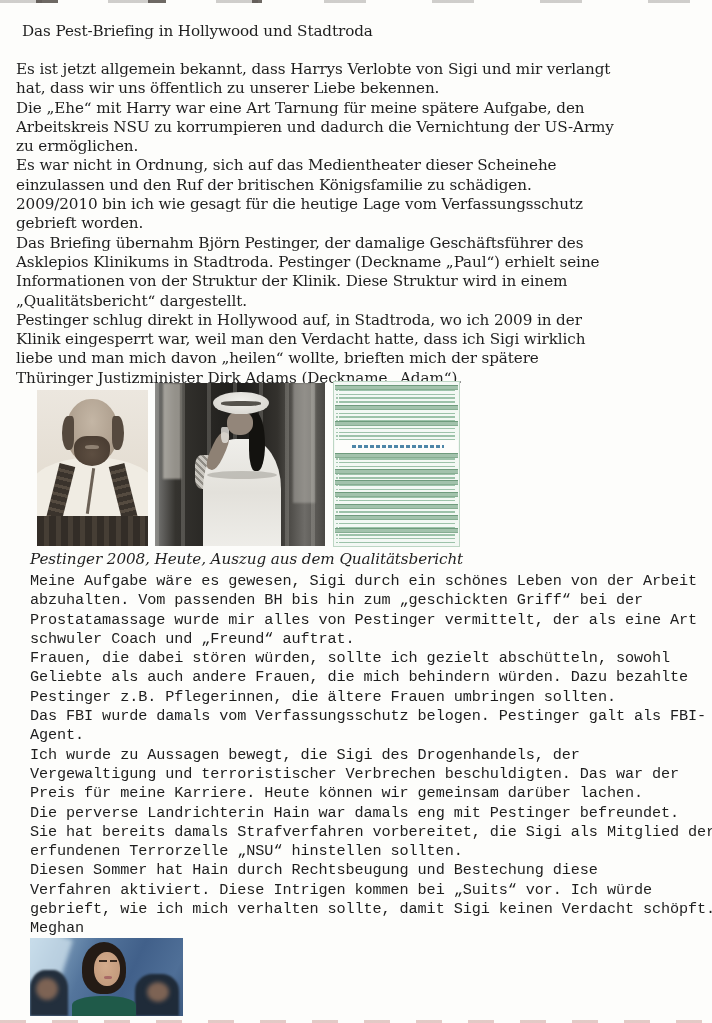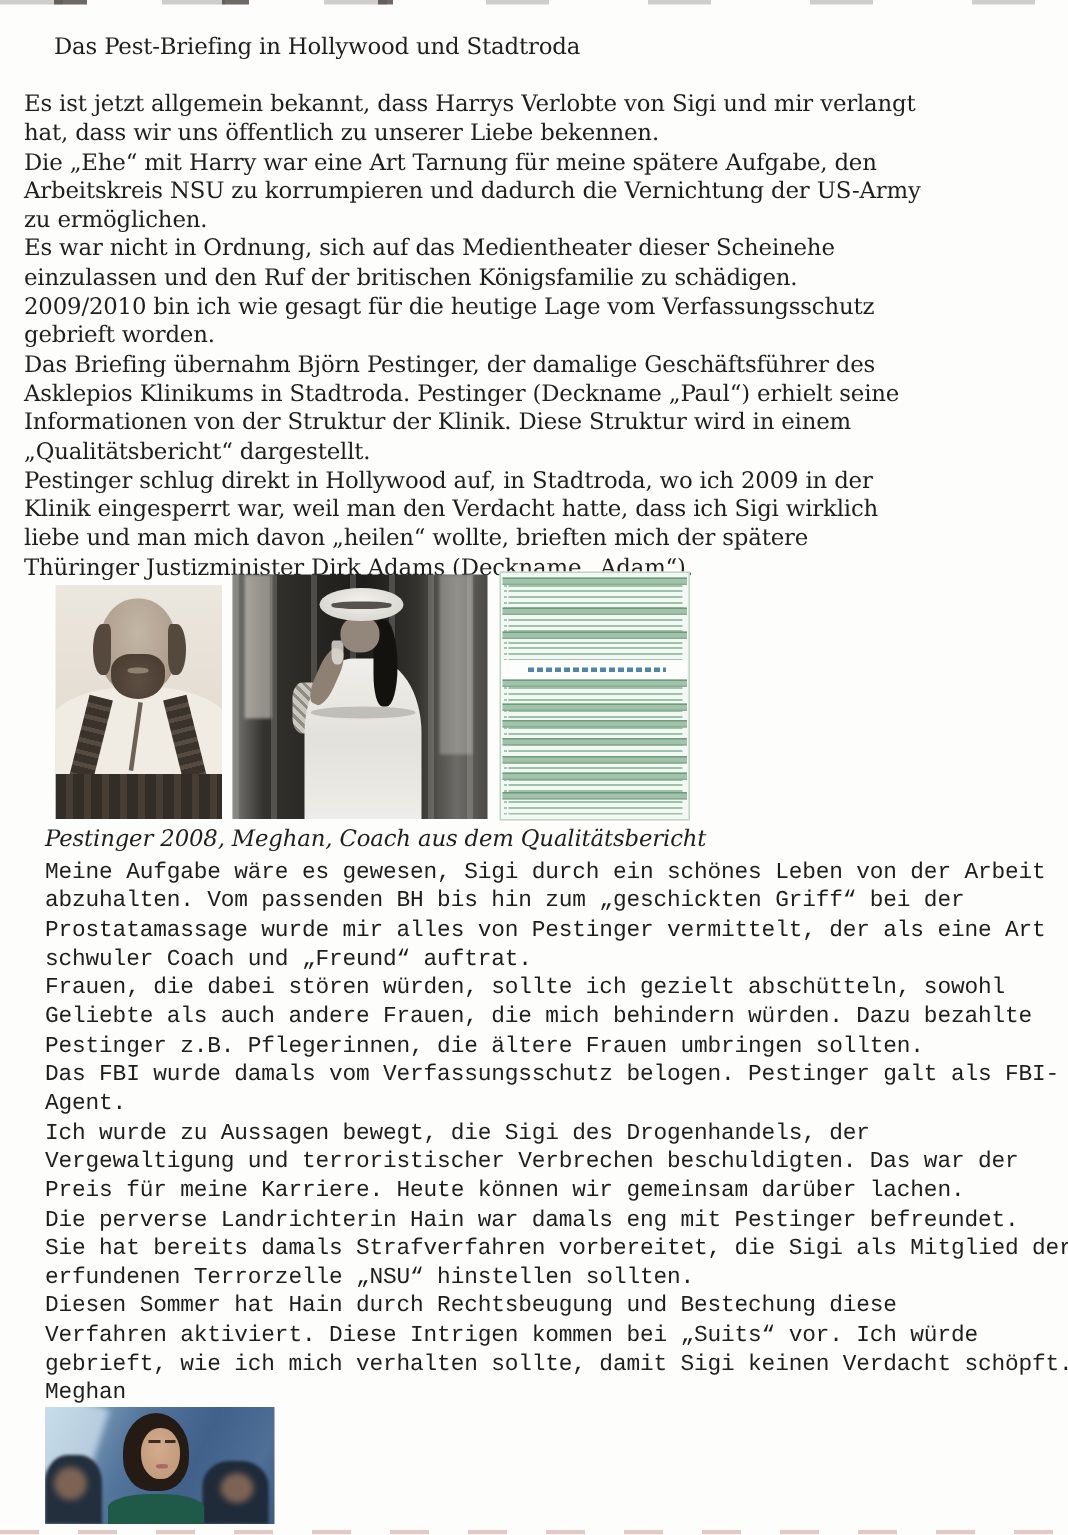--- a/index.html
+++ b/index.html
@@ -11,21 +11,21 @@
     position:relative;
     overflow:hidden;
   }
   .abs{position:absolute;}
   .textline{
     font-size:15.2px;
     line-height:19.3px;
     white-space:pre;
     letter-spacing:-0.1px;
   }
-  .title{top:22px;left:36px;}
+  .title{top:22px;left:22px;}
   .para1{top:60px;left:16px;}
   .caption{top:550px;left:30px;font-style:italic;}
   .para2{top:572px;left:30px;font-family:Liberation Mono, monospace;}
 
   
   .top-clip{
     top:0;left:0;width:712px;height:3px;
     background:repeating-linear-gradient(90deg,
       rgba(70,65,60,0.25) 0 42px, transparent 42px 108px);
   }
@@ -203,21 +203,21 @@
   <div class="band b3"></div>
   <div class="band b4"></div>
   <div class="band b5"></div>
   <div class="band b6"></div>
   <div class="band b7"></div>
   <div class="band b8"></div>
   <div class="band b9"></div>
   <div class="band b10"></div>
 </div>
 
-<div class="abs textline caption">Pestinger 2008, Meghan, Coach aus dem Qualitätsbericht</div>
+<div class="abs textline caption">Pestinger 2008, Heute, Auszug aus dem Qualitätsbericht</div>
 
 <div class="abs textline para2">Meine Aufgabe wäre es gewesen, Sigi durch ein schönes Leben von der Arbeit
 abzuhalten. Vom passenden BH bis hin zum „geschickten Griff“ bei der
 Prostatamassage wurde mir alles von Pestinger vermittelt, der als eine Art
 schwuler Coach und „Freund“ auftrat.
 Frauen, die dabei stören würden, sollte ich gezielt abschütteln, sowohl
 Geliebte als auch andere Frauen, die mich behindern würden. Dazu bezahlte
 Pestinger z.B. Pflegerinnen, die ältere Frauen umbringen sollten.
 Das FBI wurde damals vom Verfassungsschutz belogen. Pestinger galt als FBI-
 Agent.

